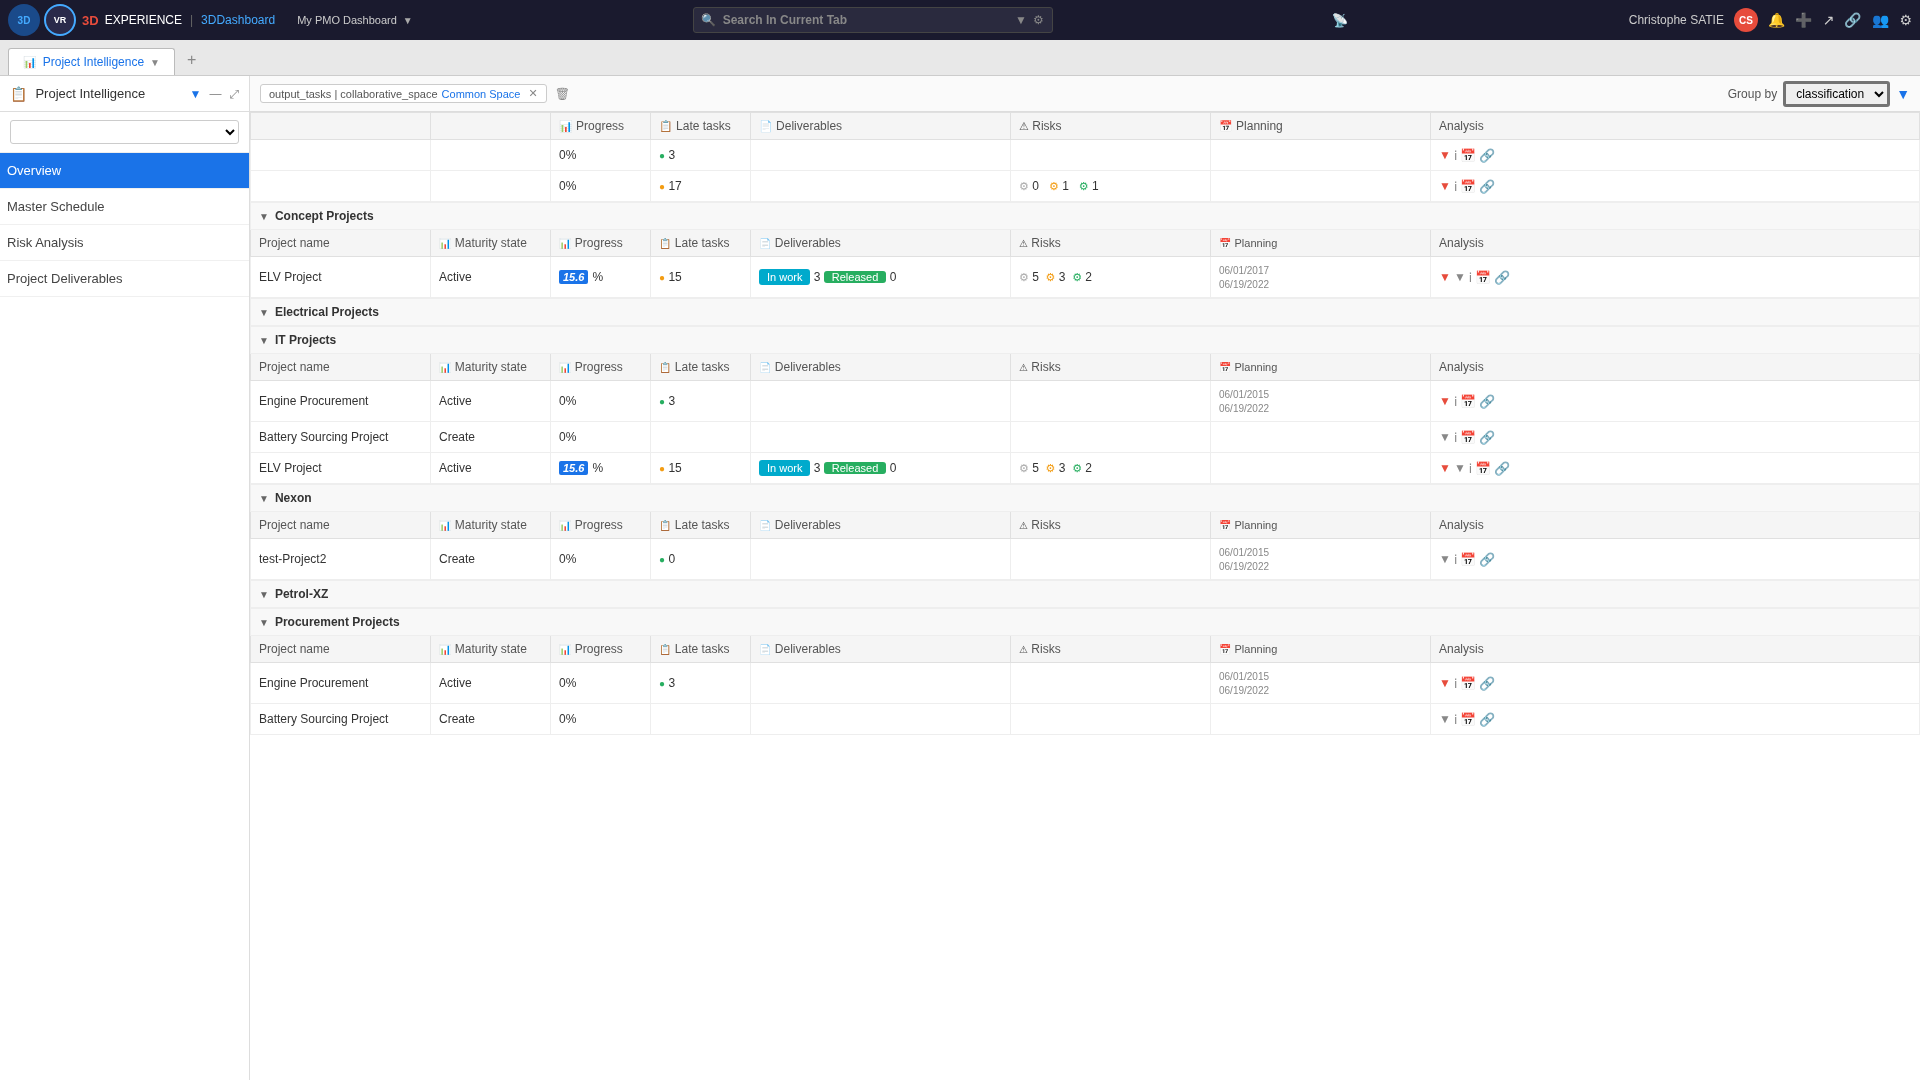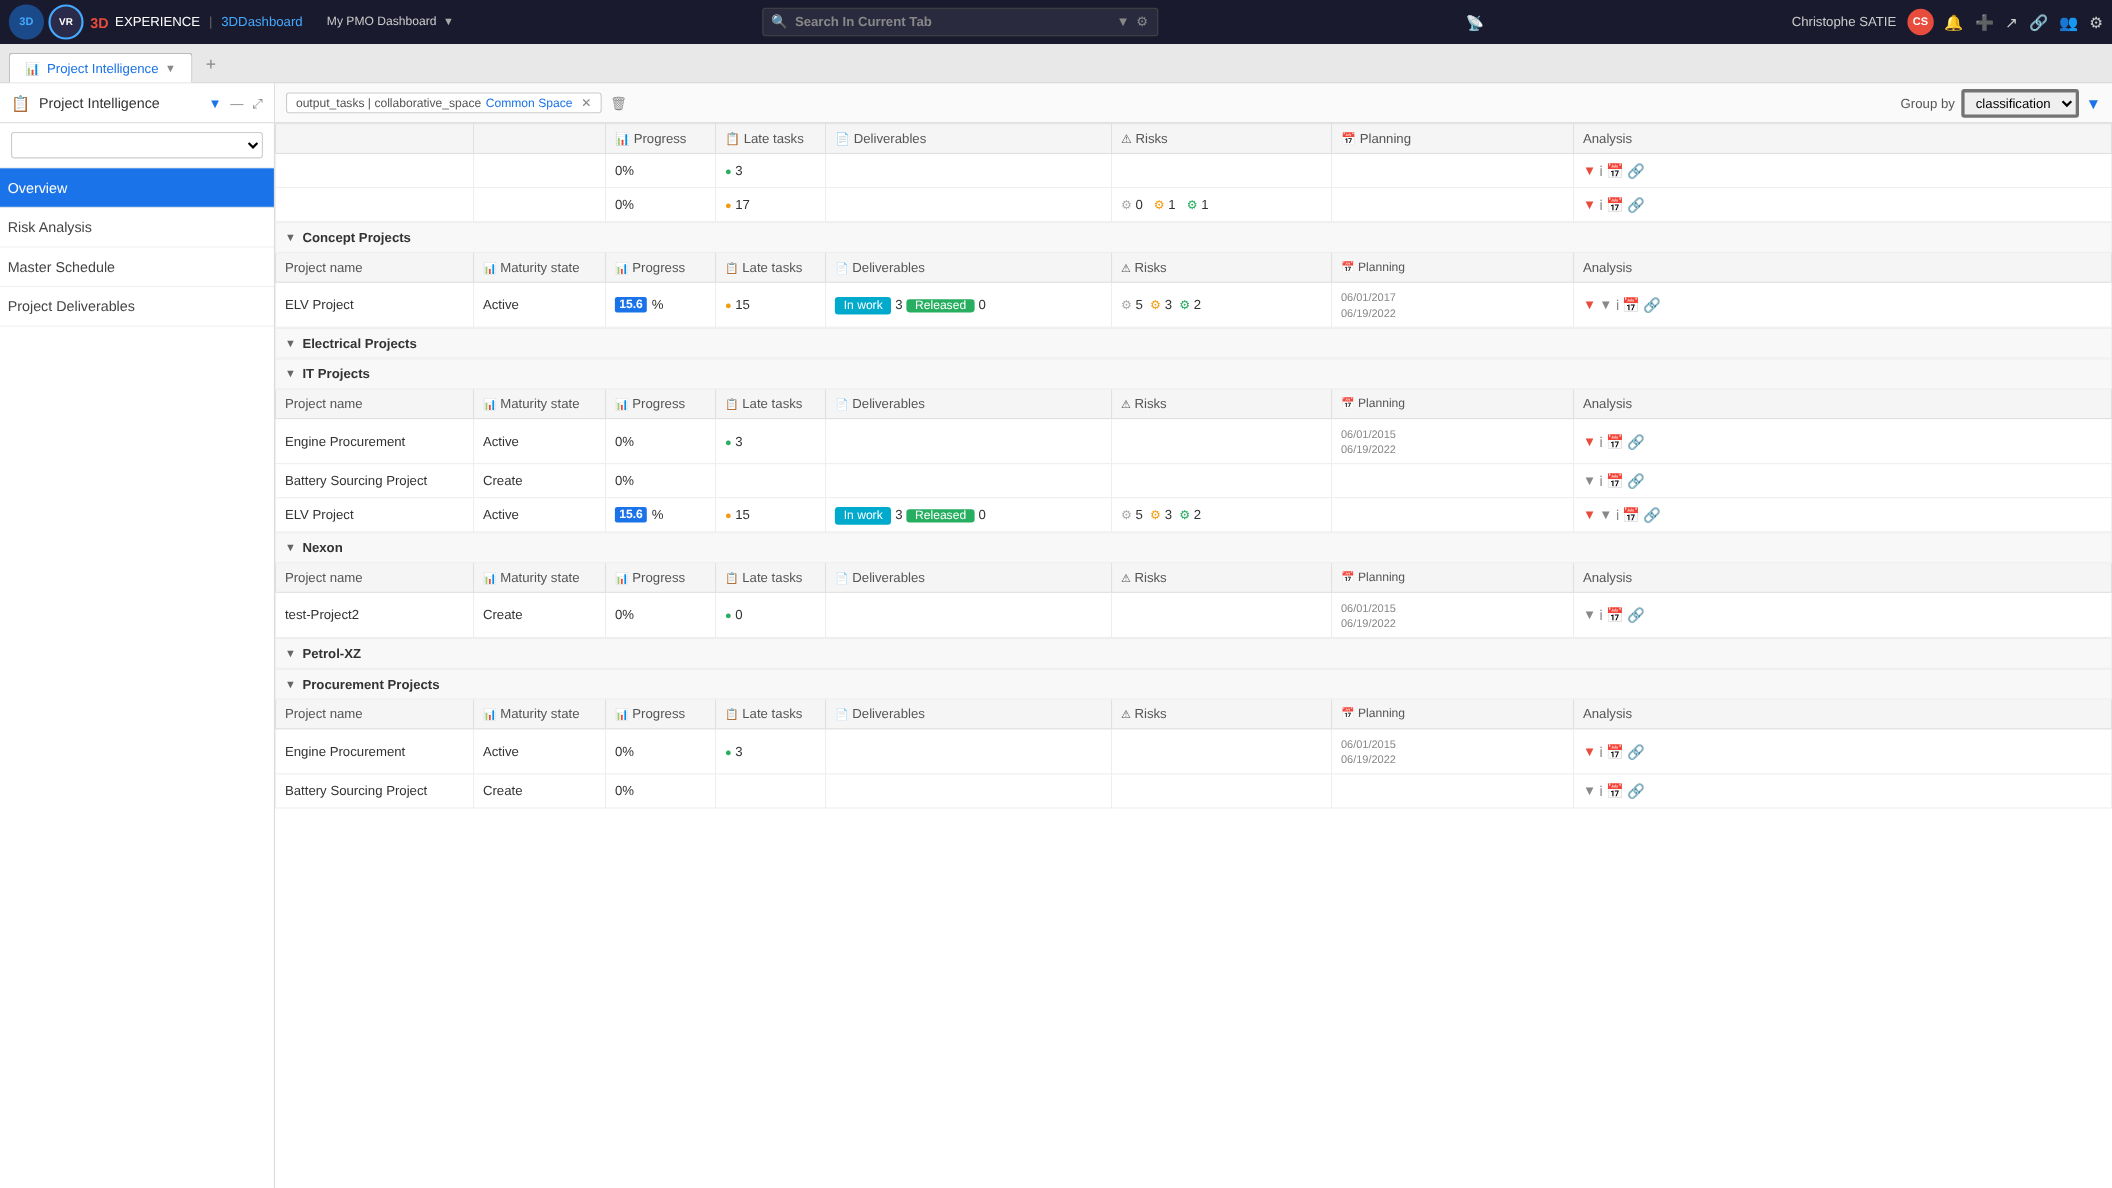--- a/index.html
+++ b/index.html
@@ -226,20 +226,21 @@
       align-items: center;
       gap: 4px;
     }
     .progress-highlight {
       background: #1a73e8;
       color: #fff;
       padding: 1px 4px;
       border-radius: 2px;
       font-size: 11px;
       font-weight: bold;
+      font-style: italic;
     }
 
     
     .badge-inwork {
       background: #00aacc;
       color: white;
       padding: 2px 8px;
       border-radius: 3px;
       font-size: 11px;
     }
@@ -351,24 +352,24 @@
     </div>
     <div class="nav-filter-row">
       <select style="width:100%;">
         <option></option>
       </select>
     </div>
     <div class="sidebar-nav-item active">
       <span>Overview</span>
     </div>
     <div class="sidebar-nav-item">
+      <span>Master Schedule</span>
+    </div>
+    <div class="sidebar-nav-item">
       <span>Risk Analysis</span>
-    </div>
-    <div class="sidebar-nav-item">
-      <span>Master Schedule</span>
     </div>
     <div class="sidebar-nav-item">
       <span>Project Deliverables</span>
     </div>
   </div>
 
   <div class="main-content">
 
     <div class="filter-bar">
       <div class="filter-tag">

